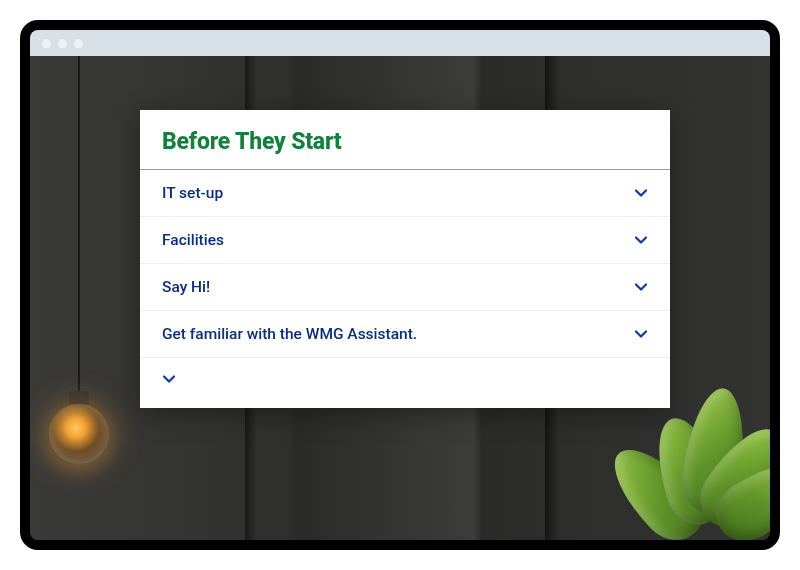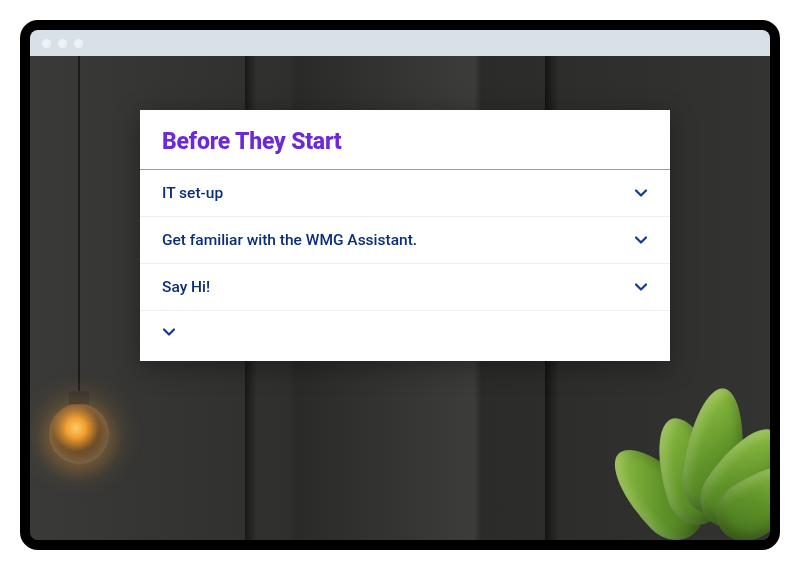--- a/index.html
+++ b/index.html
@@ -139,21 +139,21 @@
       left: 110px;
       width: 530px;
       background: #fff;
       box-shadow: 0 6px 24px rgba(0,0,0,0.35);
       padding-bottom: 8px;
     }
     
     .card-title {
       font-size: 23px;
       font-weight: 800;
-      color: #6d28d9;
+      color: #15803d;
       padding: 18px 22px 14px 22px;
       border-bottom: 1px solid #9b9b9b;
       letter-spacing: -0.2px;
     }
     
     .accordion-item {
       display: flex;
       align-items: center;
       justify-content: space-between;
       padding: 14px 22px 14px 22px;
@@ -213,32 +213,40 @@
 
       <div class="accordion-item">
         <span class="accordion-label">IT set-up</span>
         <span class="chevron">
           <svg width="12" height="8" viewBox="0 0 12 8" fill="none">
               <path d="M1 1.5 6 6.5 11 1.5" stroke-width="2.2" stroke-linecap="round" stroke-linejoin="round"></path>
             </svg>
         </span>
       </div>
 
+      <div class="accordion-item">
+        <span class="accordion-label">Facilities</span>
+        <span class="chevron">
+          <svg width="12" height="8" viewBox="0 0 12 8" fill="none">
+              <path d="M1 1.5 6 6.5 11 1.5" stroke-width="2.2" stroke-linecap="round" stroke-linejoin="round"></path>
+            </svg>
+        </span>
+      </div>
+
+      <div class="accordion-item">
+        <span class="accordion-label">Say Hi!</span>
+        <span class="chevron">
+          <svg width="12" height="8" viewBox="0 0 12 8" fill="none">
+              <path d="M1 1.5 6 6.5 11 1.5" stroke-width="2.2" stroke-linecap="round" stroke-linejoin="round"></path>
+            </svg>
+        </span>
+      </div>
 
       <div class="accordion-item">
         <span class="accordion-label">Get familiar with the WMG Assistant.</span>
-        <span class="chevron">
-          <svg width="12" height="8" viewBox="0 0 12 8" fill="none">
-              <path d="M1 1.5 6 6.5 11 1.5" stroke-width="2.2" stroke-linecap="round" stroke-linejoin="round"></path>
-            </svg>
-        </span>
-      </div>
-
-      <div class="accordion-item">
-        <span class="accordion-label">Say Hi!</span>
         <span class="chevron">
           <svg width="12" height="8" viewBox="0 0 12 8" fill="none">
               <path d="M1 1.5 6 6.5 11 1.5" stroke-width="2.2" stroke-linecap="round" stroke-linejoin="round"></path>
             </svg>
         </span>
       </div>
 
       <div class="accordion-item">
         <span class="chevron">
           <svg width="12" height="8" viewBox="0 0 12 8" fill="none">

